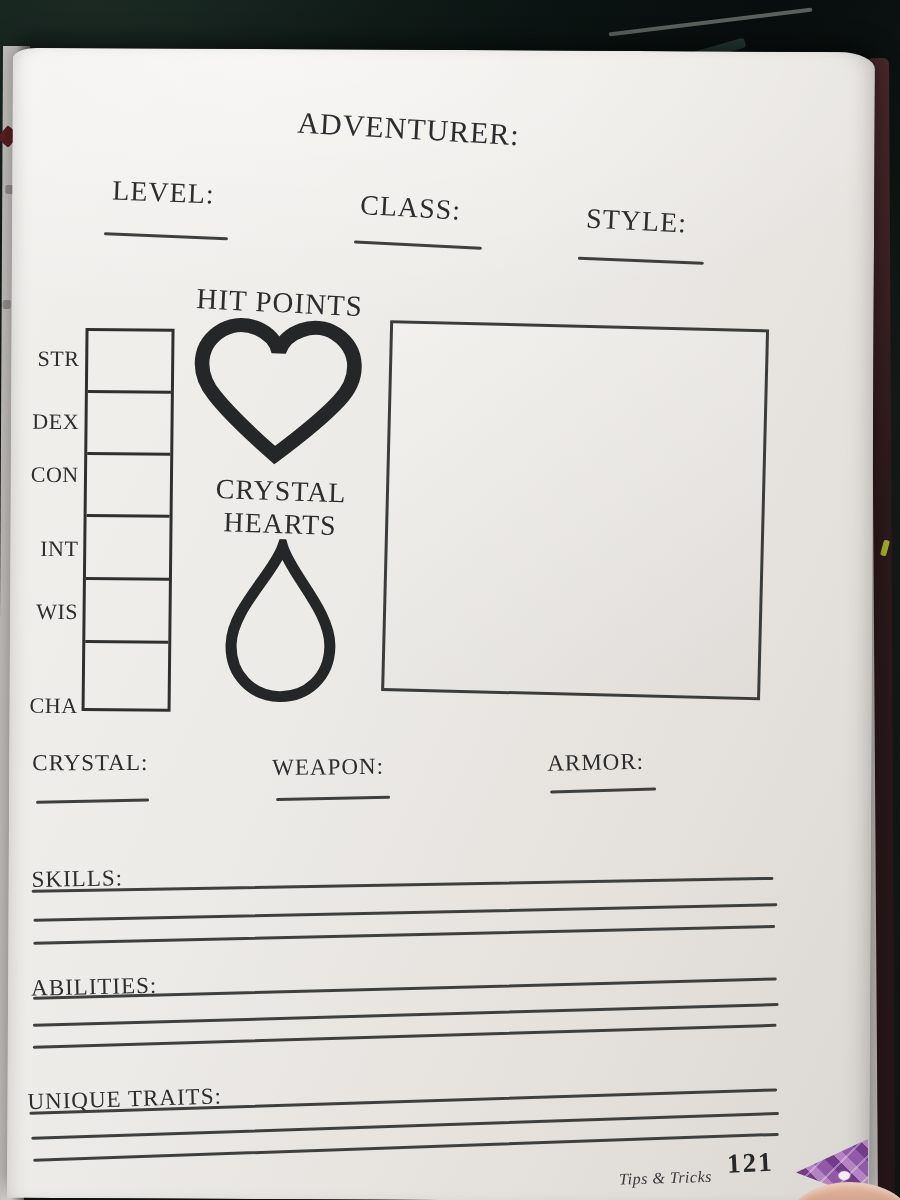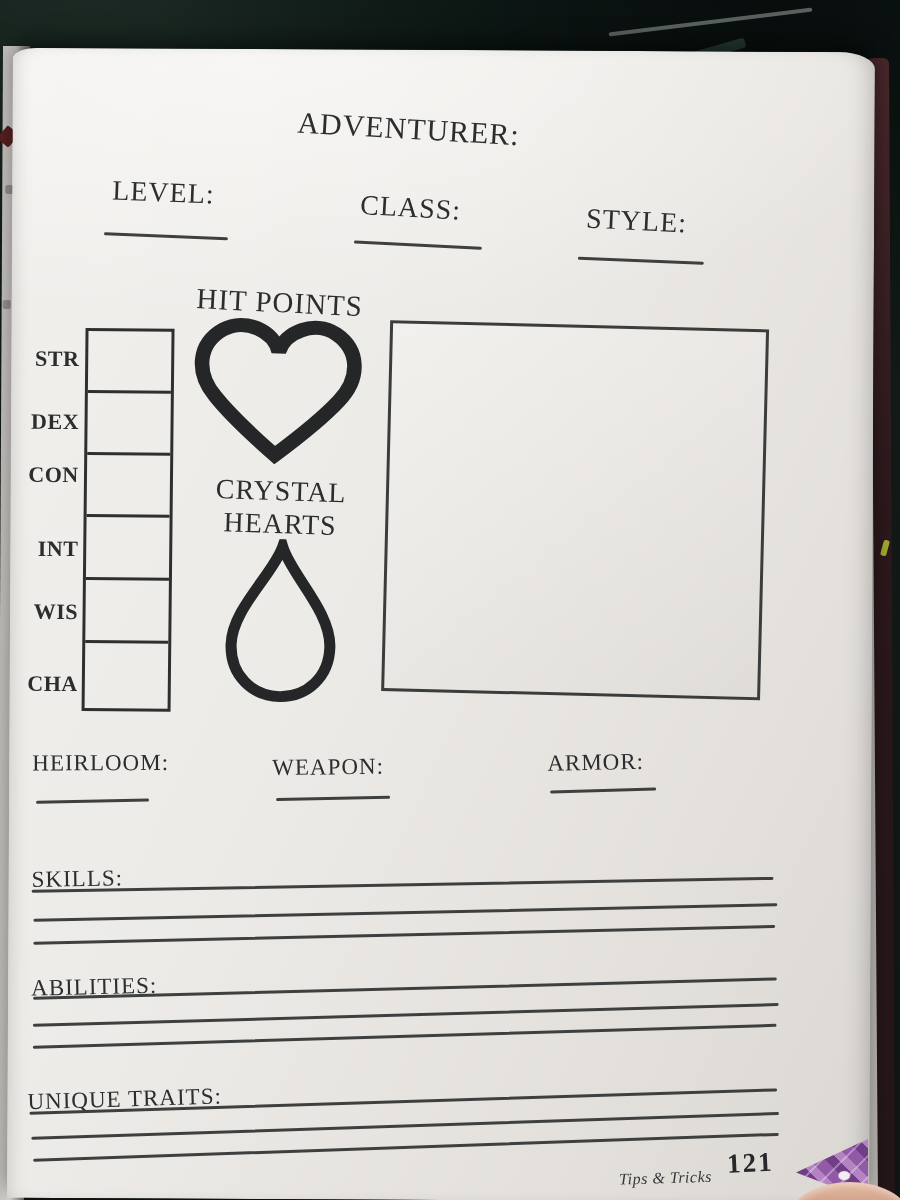--- a/index.html
+++ b/index.html
@@ -56,22 +56,22 @@
   .f-class-line{left:342px;top:191px;width:128px;transform:rotate(2.5deg);}
   .f-style{left:574px;top:154px;transform:rotate(2.5deg);}
   .f-style-line{left:566px;top:206px;width:126px;transform:rotate(2deg);}
 
   .hp-label{left:168px;top:237px;width:200px;text-align:center;font-size:29px;transform:rotate(2.5deg);}
   .heart-wrap{left:180px;top:266px;width:172px;height:150px;transform:rotate(2deg);}
   .ch-label{left:168px;top:425px;width:204px;text-align:center;font-size:28px;line-height:1.18;transform:rotate(1.5deg);white-space:normal;}
   .drop-wrap{left:206px;top:490px;width:130px;height:165px;transform:rotate(1deg);}
   svg{position:absolute;left:0;top:0;width:100%;height:100%;}
 
-  .stat-label{left:16px;width:52px;text-align:right;font-size:22px;letter-spacing:.5px;font-weight:bold;}
-  .sl0{top:298px;} .sl1{top:361px;} .sl2{top:414px;} .sl3{top:488px;} .sl4{top:551px;} .sl5{top:623px;}
+  .stat-label{left:16px;width:52px;text-align:right;font-size:22px;letter-spacing:.5px;}
+  .sl0{top:298px;} .sl1{top:361px;} .sl2{top:414px;} .sl3{top:488px;} .sl4{top:551px;} .sl5{top:645px;}
   .stat-boxes{left:73px;top:280px;width:89px;height:383px;border:3px solid #2e302f;box-sizing:border-box;transform:rotate(.3deg);}
   .stat-cell{position:absolute;left:0;width:100%;height:62px;border-bottom:3px solid #2e302f;box-sizing:border-box;}
   .sc0{top:0;} .sc1{top:62px;} .sc2{top:124px;} .sc3{top:187px;} .sc4{top:250px;} .sc5{top:313px;height:64px;border-bottom:none;}
 
   .portrait-box{left:375px;top:274px;width:379px;height:371px;border:3px solid #3b3d3c;box-sizing:border-box;transform:rotate(1.1deg);background:linear-gradient(160deg,rgba(255,255,255,.25),rgba(0,0,0,.02));}
 
   .eq{font-size:23px;}
   .eq-heirloom{left:23px;top:702px;transform:rotate(-.5deg);}
   .eq-heirloom-line{left:27px;top:753px;width:113px;transform:rotate(-1.5deg);}
   .eq-weapon{left:263px;top:705px;transform:rotate(-1deg);}
@@ -162,21 +162,21 @@
     <div class="ink ch-label"><span style="position:static;">CRYSTAL</span><br>
       <span style="position:static;">HEARTS</span></div>
     <div class="drop-wrap">
       <svg viewBox="0 0 100 130" preserveAspectRatio="none">
         <path d="M50 6 C 57 28, 88 56, 88 84 C 88 108, 71 124, 50 124 C 29 124, 12 108, 12 84 C 12 56, 43 28, 50 6 Z" fill="none" stroke="#242628" stroke-width="8.5" stroke-linejoin="miter"></path>
       </svg>
     </div>
 
     <div class="portrait-box"></div>
 
-    <div class="ink eq eq-heirloom">HEIRLOOM:</div>
+    <div class="ink eq eq-heirloom">CRYSTAL:</div>
     <div class="rule eq-heirloom-line"></div>
     <div class="ink eq eq-weapon">WEAPON:</div>
     <div class="rule eq-weapon-line"></div>
     <div class="ink eq eq-armor">ARMOR:</div>
     <div class="rule eq-armor-line"></div>
 
     <div class="ink sec sk-label">SKILLS:</div>
     <div class="rule sk-l1"></div>
     <div class="rule sk-l2"></div>
     <div class="rule sk-l3"></div>

